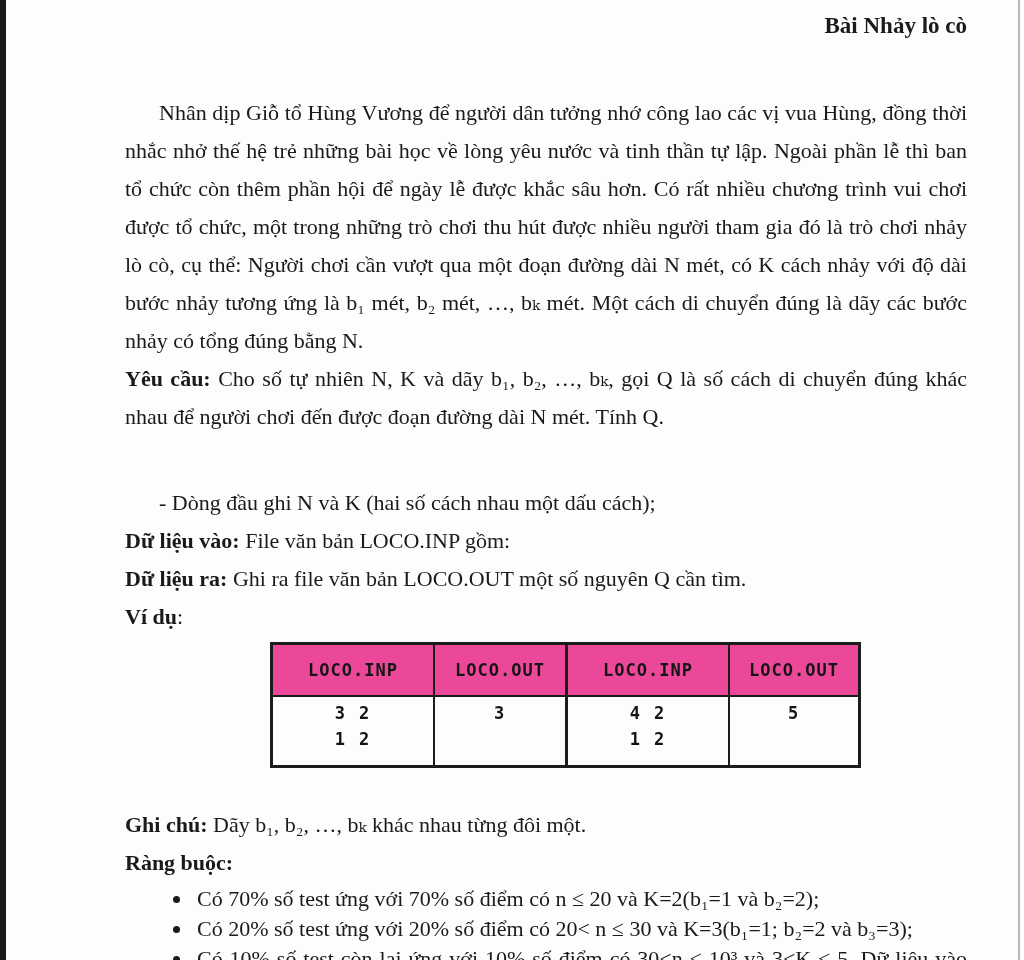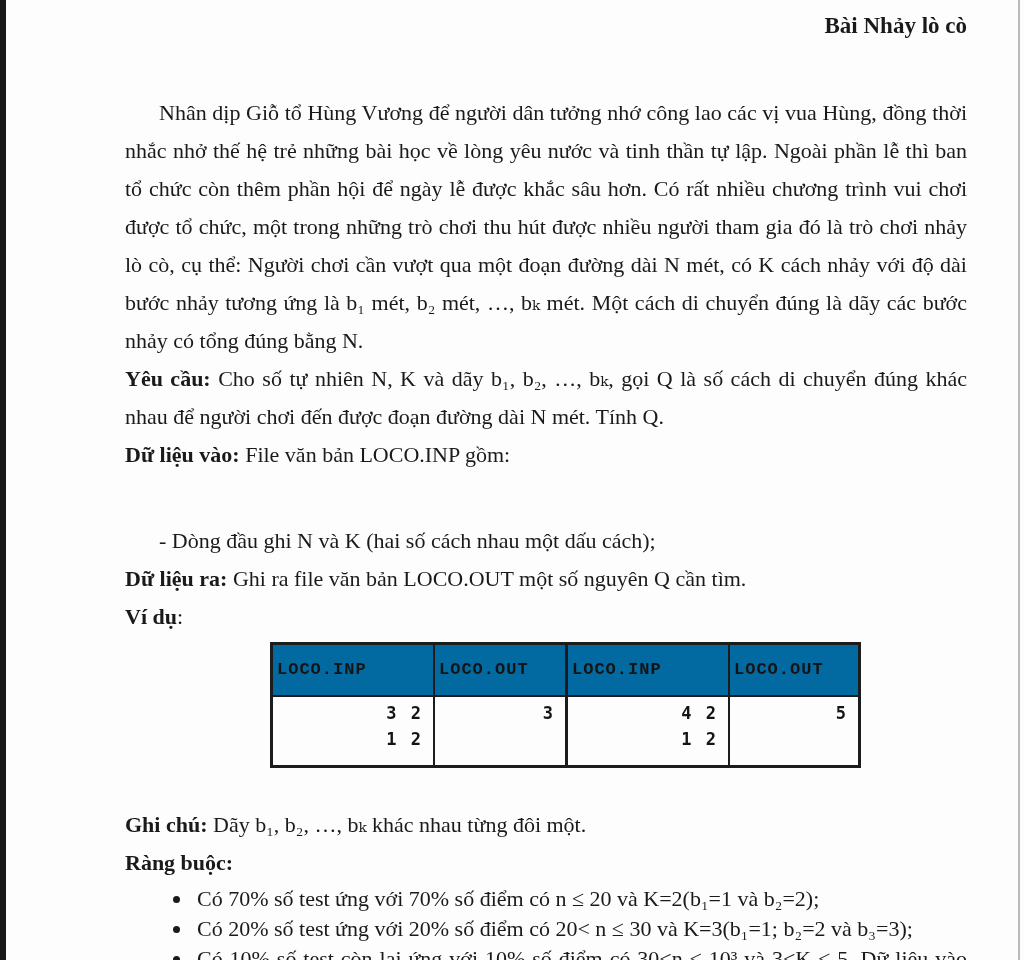--- a/index.html
+++ b/index.html
@@ -51,30 +51,29 @@
     font-family: "DejaVu Sans Mono", "Liberation Mono", monospace;
     font-weight: bold;
     font-size: 17px;
     color: #141414;
     border: 3px solid #1c1c1c;
   }
   table.example-table th, table.example-table td {
     border: 2px solid #1c1c1c;
   }
   table.example-table th {
-    background: #0369a1;
+    background: #ec4899;
     padding: 6px 4px;
-    text-align: left;
+    text-align: center;
     letter-spacing: 1px;
-    font-family: Liberation Mono, monospace;
   }
   table.example-table td {
     padding: 3px 10px 12px 10px;
     vertical-align: top;
-    text-align: right;
+    text-align: center;
     white-space: pre-line;
     line-height: 1.55;
     letter-spacing: 2px;
   }
   .c1 { width: 140px; }
   .c2 { width: 110px; }
   .c3 { width: 140px; }
   .c4 { width: 108px; }
   .thick { border-left: 3px solid #1c1c1c !important; }
 
@@ -98,26 +97,26 @@
 
     <h1 class="title">Bài  Nhảy lò cò</h1>
 
     <p class="para indent">Nhân dịp Giỗ tổ Hùng Vương để người dân tưởng nhớ công lao các vị vua Hùng, đồng thời nhắc nhở thế hệ trẻ những bài học về lòng yêu nước và tinh thần tự lập. Ngoài phần lễ thì ban tổ chức còn thêm phần hội để ngày lễ được khắc sâu hơn.  Có rất nhiều chương trình vui chơi được tổ chức, một trong những trò chơi thu hút được nhiều người tham gia đó là trò chơi nhảy lò cò, cụ thể: Người chơi cần vượt qua một đoạn đường dài N mét, có K cách nhảy với độ dài bước nhảy tương ứng là b₁ mét, b₂ mét, …, bₖ mét. Một cách di chuyển đúng là dãy các bước nhảy có tổng đúng bằng N.</p>
 
     <p class="para">
       <span class="b">Yêu cầu:</span>
       <span>Cho số tự nhiên N, K và dãy b₁, b₂, …, bₖ, gọi Q là số cách di chuyển đúng khác nhau  để người chơi đến được đoạn đường dài N mét. Tính Q.</span>
     </p>
 
+    <p class="para indent">- Dòng đầu ghi N và K (hai số cách nhau một dấu cách);</p>
+
     <p class="para">
       <span class="b">Dữ liệu vào:</span>
       <span>File văn bản LOCO.INP gồm:</span>
     </p>
-
-    <p class="para indent">- Dòng đầu ghi N và K (hai số cách nhau một dấu cách);</p>
 
     <p class="para">
       <span class="b">Dữ liệu ra:</span>
       <span>Ghi ra file văn bản LOCO.OUT một số nguyên  Q cần tìm.</span>
     </p>
 
     <p class="para">
       <span class="b">Ví dụ</span><span>:</span>
     </p>
 

